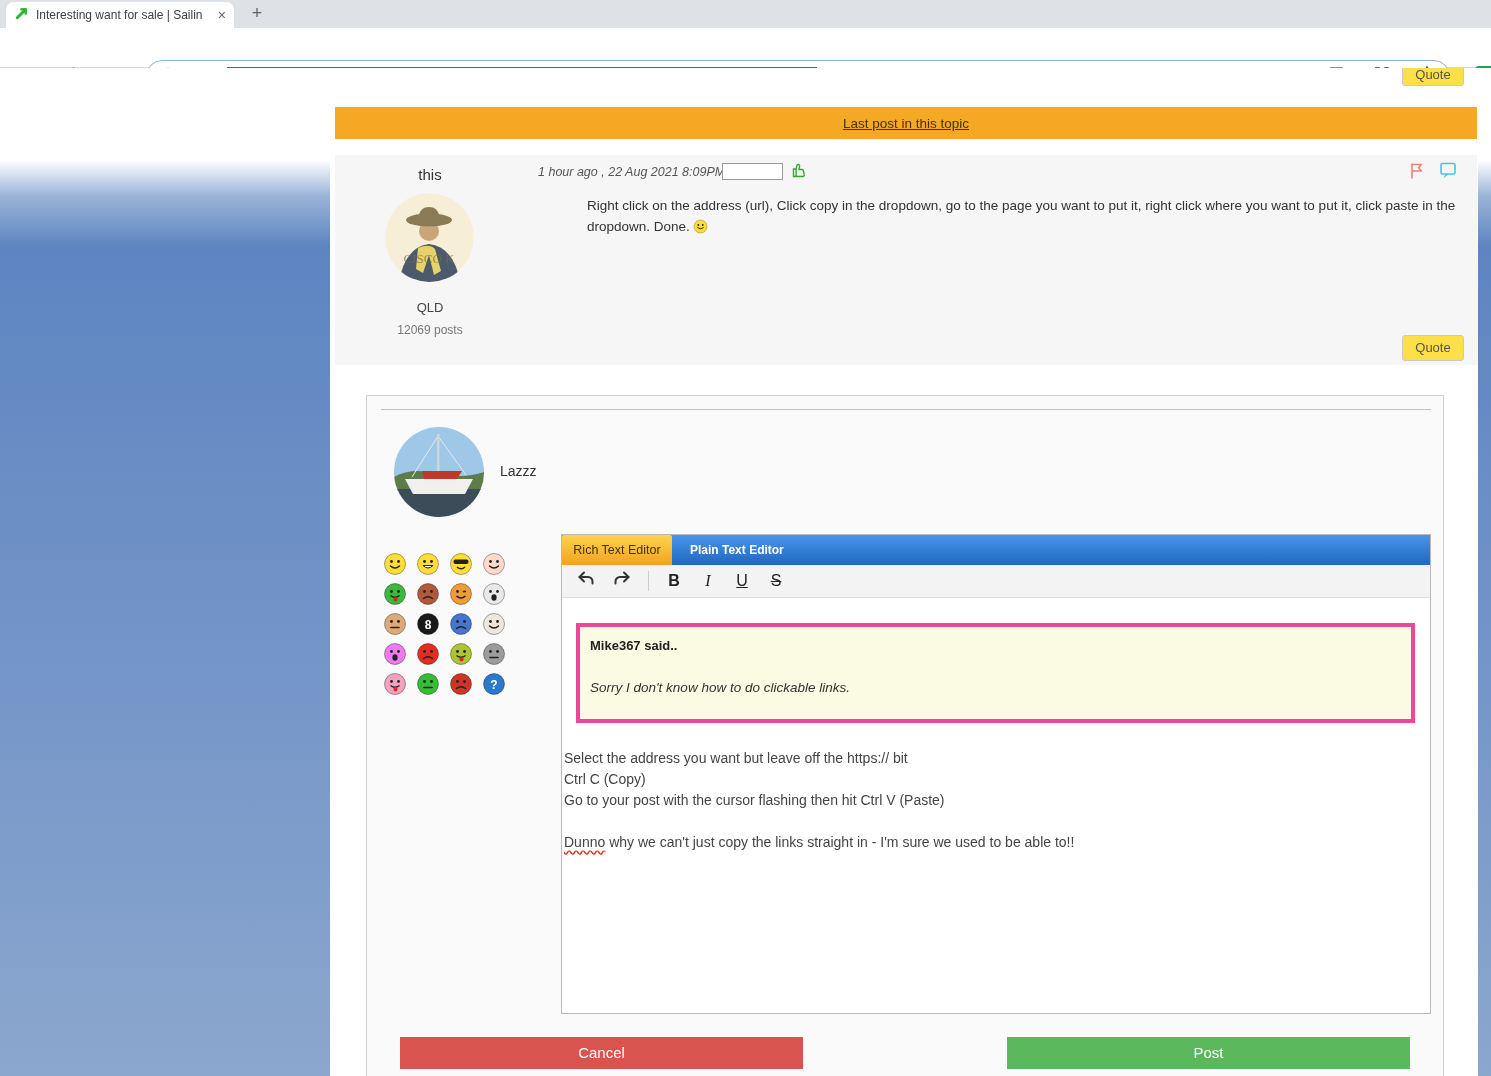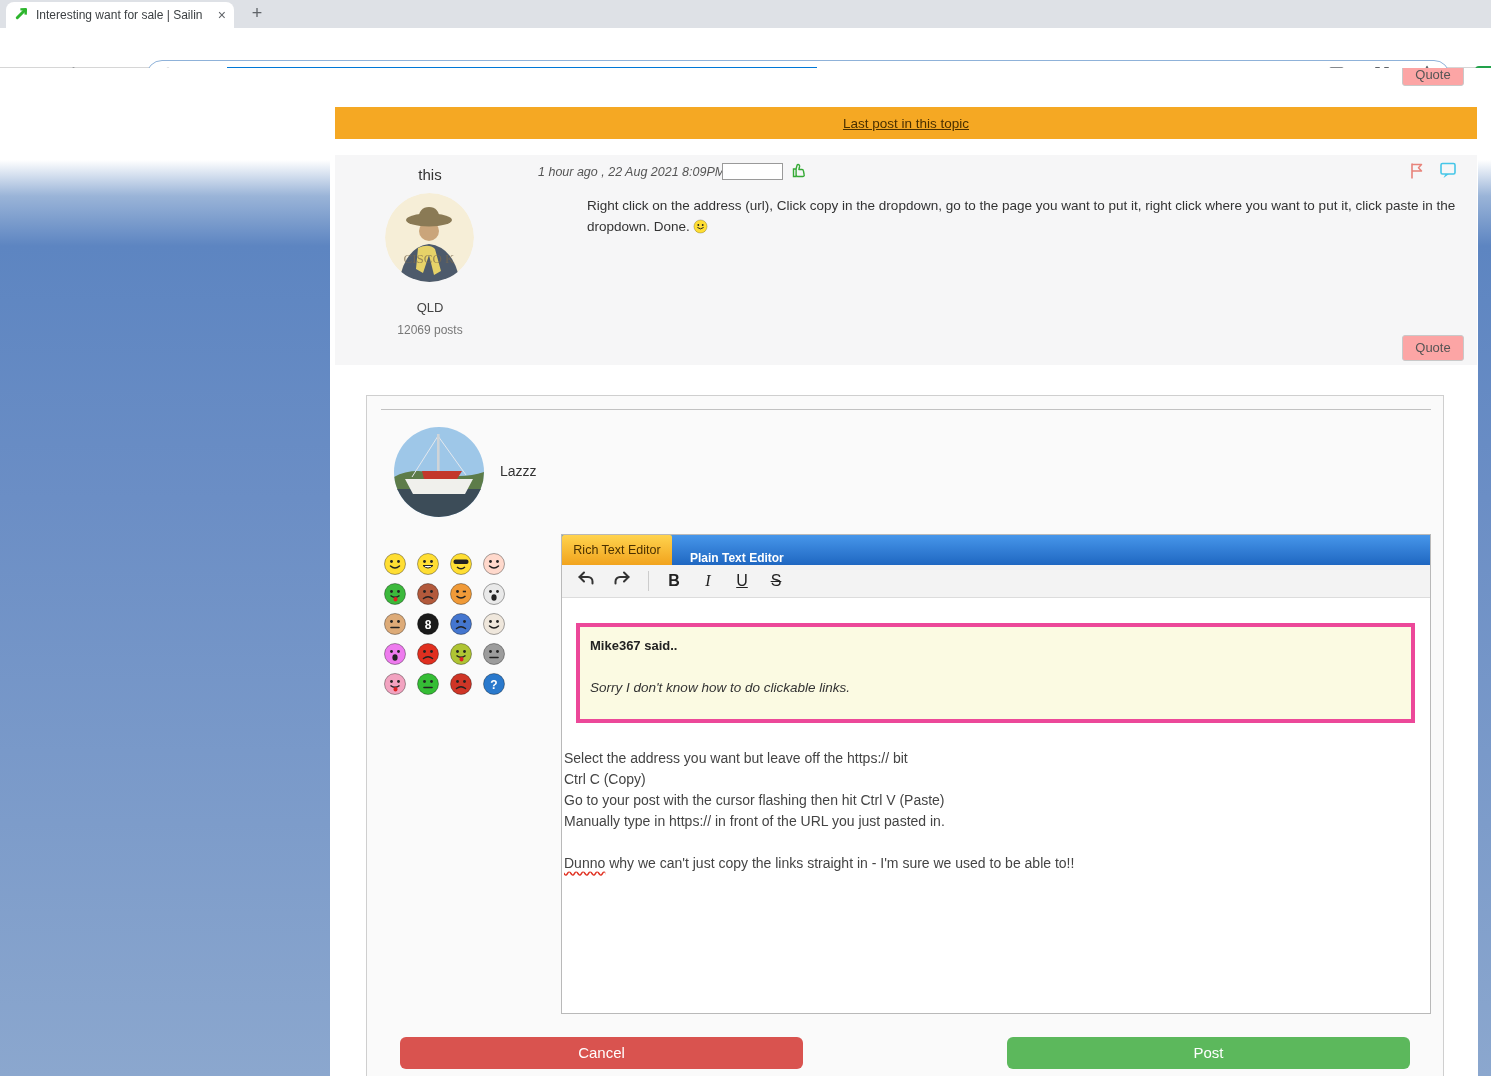--- a/index.html
+++ b/index.html
@@ -25,21 +25,21 @@
   .urlbar svg { flex:none; }
   .ext-check { position:absolute; left:1475px; top:38px; width:22px; height:21px; background:#22a24b;
                border-radius:4px; color:#fff; font-size:14px; font-weight:bold; text-align:center; line-height:21px; }
 
   
   .viewport { position:absolute; top:68px; left:0; width:1491px; height:1008px; overflow:hidden; }
   .pagebg { position:absolute; inset:0;
             background:linear-gradient(180deg,#ffffff 0px,#ffffff 92px,#9ab4d8 128px,#5d85c1 178px,#6b8ec5 430px,#8ba7ce 1008px); }
   .content { position:absolute; left:330px; top:0; width:1148px; height:100%; background:#fff; }
 
-  .btn-quote { position:absolute; width:62px; height:26px; background:#fca5a5; border:1px solid #c9c9c9;
+  .btn-quote { position:absolute; width:62px; height:26px; background:#fde047; border:1px solid #c9c9c9;
                border-radius:3px; font-size:13px; color:#555; text-align:center; line-height:24px; }
   .quote-top { left:1072px; top:-10px; height:28px; line-height:32px; }
   .quote-post { left:1067px; top:180px; }
 
   .banner { position:absolute; left:5px; top:39px; width:1142px; height:32px; background:#f5a823;
             text-align:center; line-height:32px; }
   .banner a { color:#4a3000; font-size:13.5px; text-decoration:underline; cursor:pointer; }
 
   .post { position:absolute; left:5px; top:87px; width:1142px; height:210px; background:#f6f6f7; }
   .p-author { position:absolute; left:0; top:11px; width:190px; text-align:center; font-size:15px; color:#333; }
@@ -61,39 +61,39 @@
   .r-avatar { position:absolute; left:27px; top:31px; width:90px; height:90px; border-radius:50%; overflow:hidden; }
   .r-name { position:absolute; left:133px; top:67px; font-size:14px; color:#333; }
   .emo-grid { position:absolute; left:16px; top:156px; display:grid; grid-template-columns:repeat(4,24px);
               gap:6px 9px; }
   .emo { width:24px; height:24px; cursor:pointer; }
 
   .editor { position:absolute; left:194px; top:138px; width:870px; height:480px; border:1px solid #b9b9b9; background:#fff; }
   .ed-header { height:30px; background:linear-gradient(#4796ea,#1f67c1); display:flex; }
   .ed-tab-rich { width:110px; height:30px; background:linear-gradient(#ffd34e,#f1a31d); color:#4a3000;
                  font-size:12.5px; text-align:center; line-height:30px; border-radius:2px 2px 0 0; }
-  .ed-tab-plain { color:#fff; font-size:12px; font-weight:bold; line-height:30px; margin-left:10px; padding:8px 8px; }
+  .ed-tab-plain { color:#fff; font-size:12px; font-weight:bold; line-height:30px; margin-left:10px; padding:0 8px; }
   .ed-toolbar { height:33px; background:#f3f3f3; border-bottom:1px solid #dcdcdc; display:flex; align-items:center;
                 gap:16px; padding-left:14px; }
   .ed-sep { width:1px; height:20px; background:#ccc; }
   .fmt { font-size:16px; color:#222; width:18px; text-align:center; cursor:pointer; }
   .fmt-b { font-weight:bold; }
   .fmt-i { font-family:"Liberation Serif", serif; font-style:italic; }
   .fmt-u { text-decoration:underline; }
   .fmt-s { text-decoration:line-through; }
   .ed-content { position:relative; height:414px; background:#fff; }
   .ed-quote { position:absolute; left:14px; top:25px; width:839px; height:100px; background:#fbfae2;
               border:4px solid #ec4899; }
   .ed-quote-author { position:absolute; left:10px; top:11px; font-size:13px; font-weight:bold; color:#222; }
   .ed-quote-body { position:absolute; left:10px; top:53px; font-size:13.5px; color:#333;font-style:italic; }
   .ed-lines { position:absolute; left:2px; top:150px; width:862px; font-size:14px; color:#444; line-height:21px; }
   .rline { min-height:21px; }
   .sp-err { text-decoration:underline wavy #e03020; text-underline-offset:3px; }
 
-  .btn-big { position:absolute; top:641px; width:403px; height:32px; border-radius:6px; color:#fff;
+  .btn-big { position:absolute; top:641px; width:403px; height:32px; border-radius:0; color:#fff;
              font-size:15px; text-align:center; line-height:32px; cursor:pointer; }
   .btn-cancel { left:33px; background:#d9534f; }
   .btn-post { left:640px; background:#5cb85c; }
 </style>
 </head>
 <body>
 
 <div class="screen">
 
   <div class="tabbar">
@@ -383,21 +383,20 @@
           <div class="ed-content">
             <div class="ed-quote">
               <div class="ed-quote-author">Mike367 said..</div>
               <div class="ed-quote-body">Sorry I don't know how to do clickable links.</div>
             </div>
             <div class="ed-lines">
               <div>
                   <div class="rline">Select the address you want but leave off the https:// bit</div>
                   <div class="rline">Ctrl C (Copy)</div>
                   <div class="rline">Go to your post with the cursor flashing then hit Ctrl V (Paste)</div>
-                  <div class="rline">Manually type in https:// in front of the URL you just pasted in.</div>
                 </div>
               <div class="rline"></div>
               <div class="rline"><span class="sp-err">Dunno</span><span> why we can't just copy the links straight in - I'm sure we used to be able to!!</span></div>
             </div>
           </div>
         </div>
 
         <div class="btn-big btn-cancel">Cancel</div>
         <div class="btn-big btn-post">Post</div>
       </div>

